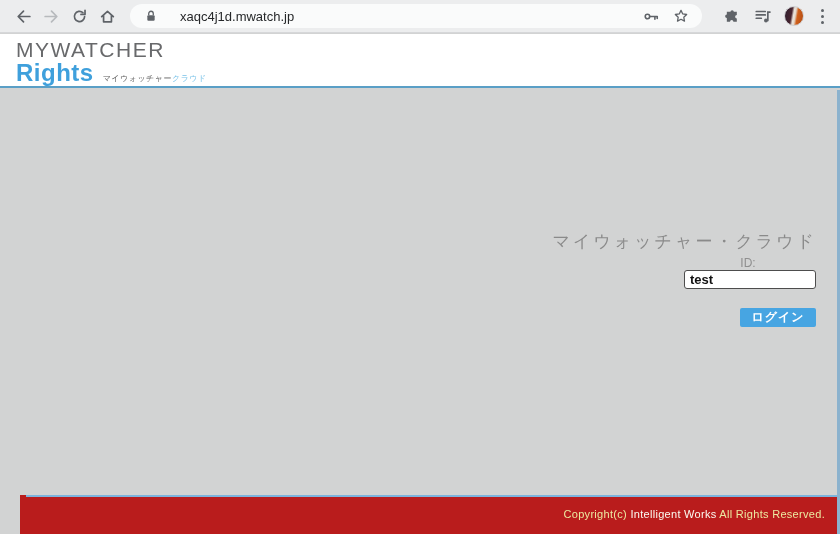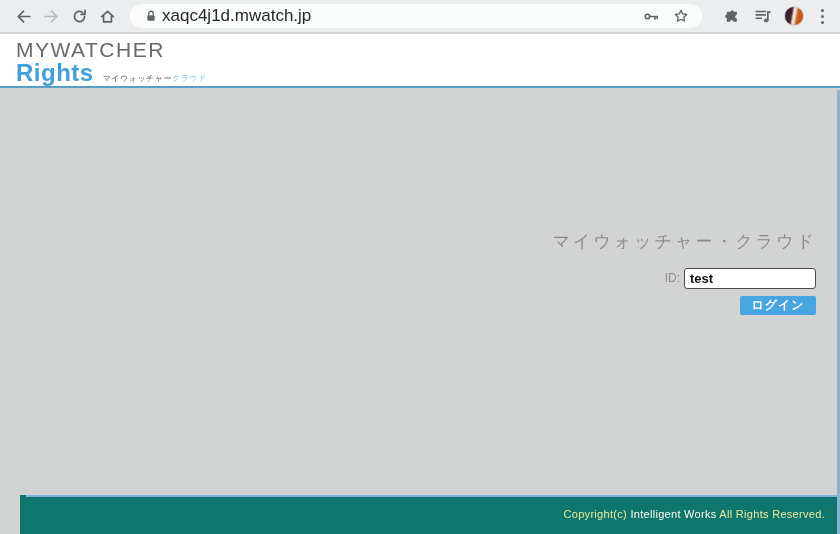--- a/index.html
+++ b/index.html
@@ -16,21 +16,21 @@
     display:flex; align-items:center; padding:0 10px;
   }
   .nav-btn { width:26px; height:26px; display:flex; align-items:center; justify-content:center; flex:0 0 auto; margin-right:2px; }
   .icon-stroke { stroke:#5f6368; stroke-width:1.6; fill:none; stroke-linecap:round; stroke-linejoin:round; }
   .icon-stroke.disabled { stroke:#b7babd; }
   .omnibox {
     flex:1 1 auto; height:24px; background:#fafbfb; border-radius:12px;
     margin:0 8px 0 8px; display:flex; align-items:center; padding:0 10px;
     max-width:600px;
   }
-  .omnibox-url { flex:1 1 auto; font-size:17px; color:#26282a; margin-left:0; white-space:nowrap; overflow:hidden; }
+  .omnibox-url { flex:1 1 auto; font-size:13px; color:#26282a; margin-left:18px; white-space:nowrap; overflow:hidden; }
   .omni-icon { flex:0 0 auto; display:flex; align-items:center; justify-content:center; width:22px; height:22px; }
   .tb-right { display:flex; align-items:center; flex:0 0 auto; }
   .tb-right > * { margin-left:10px; }
   .avatar {
     width:20px; height:20px; border-radius:50%;
     background:linear-gradient(100deg,#2e2030 0%,#47242f 36%,#ece5dc 47%,#e3dacd 55%,#d0601c 66%,#b14a12 100%);
     border:1px solid #cfd0d2;
   }
   .dots { display:flex; flex-direction:column; align-items:center; justify-content:center; width:16px; height:22px; }
   .dots i { width:3px; height:3px; border-radius:50%; background:#5f6368; margin:1.5px 0; }
@@ -51,39 +51,39 @@
   
   .main {
     position:absolute; top:90px; bottom:39px; left:0; right:0;
     background:#d2d3d3; border-right:3px solid #8bb2ce;
   }
   .login-title {
     position:absolute; top:140px; right:20px;
     font-size:17px; color:#8a8a8a; letter-spacing:3px;text-align:right;
   }
   .login-form { position:absolute; top:177px; right:21px; }
-  .form-row { display:flex; align-items:center; justify-content:flex-end; margin-bottom:7px; height:22px; }
+  .form-row { display:flex; align-items:center; justify-content:flex-end; margin-bottom:19px; height:22px;flex-direction:column; }
   .form-label { color:#8f8f8f; font-size:12px; margin-right:4px; }
   .text-input {
     width:132px; height:21px; border:1.5px solid #4d4d4d; border-radius:3px;
     font-family:"Liberation Sans", sans-serif; font-size:13px; padding:1px 5px;
     background:#ffffff; color:#111;font-weight:bold;
   }
   .pw-input { background:#e7ebf8; font-size:11px; font-weight:bold; letter-spacing:1px; }
   .btn-row { display:flex; justify-content:flex-end; margin-top:6px; }
   .login-btn {
     width:76px; height:19px; background:#47a5e2; color:#ffffff; border:none;
     border-radius:2px; font-family:"Liberation Sans", sans-serif;
     font-size:12px; font-weight:bold; letter-spacing:1px; padding:0; cursor:pointer;
   }
 
   
   .page-footer {
     position:absolute; bottom:0; left:0; right:0; height:39px;
-    background:#0f766e; border-right:3px solid #8bb2ce;margin-left:20px;
+    background:#b91c1c; border-right:3px solid #8bb2ce;margin-left:20px;
   }
   .footer-line { position:absolute; top:0; left:6px; right:0; height:2px; background:#7db3dc; }
   .footer-text { text-align:right; padding:13px 12px 0 0; font-size:11px; letter-spacing:0.3px; }
   .ft-yellow { color:#ece9a0; }
   .ft-white { color:#fbfbf2; }
 </style>
 </head>
 <body>
 
 <div class="toolbar">

